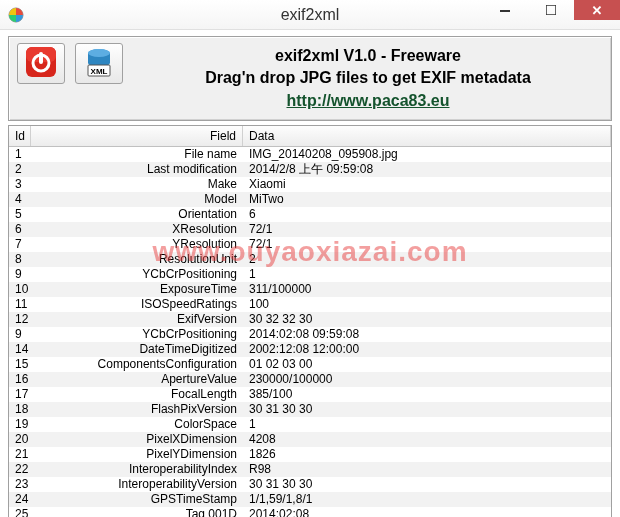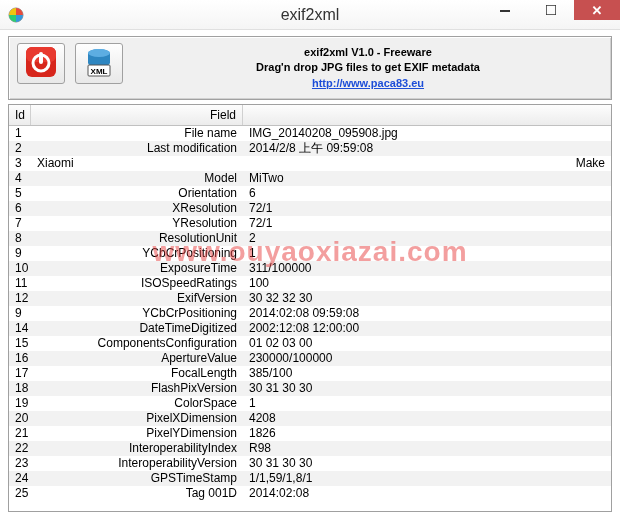--- a/index.html
+++ b/index.html
@@ -11,22 +11,22 @@
 .win-controls { margin-left: auto; display: flex; height: 100%; }
 .win-btn { width: 46px; height: 20px; display: flex; align-items: center; justify-content: center; font-family: Arial; font-size: 10px; border: none; background: transparent; cursor: pointer; }
 .win-btn.min { color: #333; }
 .win-btn.max { color: #333; }
 .win-btn.close { background: #c75050; color: #fff; width: 46px; height: 20px; font-size: 13px; font-weight: bold; }
 
 .toolbar-area { padding: 6px 8px 4px 8px; }
 .beveled { border: 1px solid #a0a0a0; box-shadow: inset 1px 1px 0 #fff, inset -1px -1px 0 #d0d0d0; background: #f0f0f0; padding: 6px 8px 8px 8px; position: relative; }
 .toolbar-row { display: flex; align-items: flex-start; }
 .tool-btn { width: 48px; height: 41px; border: 1px solid #a0a0a0; border-radius: 3px; background: linear-gradient(#fefefe, #e8e8e8); margin-right: 10px; display: flex; align-items: center; justify-content: center; cursor: pointer; }
-.center-info { flex: 1; text-align: center; font-size: 11px; font-weight: bold; color: #000; line-height: 1.4; padding-top: 2px; }
-.center-info a { color: #1d4ed8; text-decoration: underline; }
+.center-info { flex: 1; text-align: center; font-size: 16px; font-weight: bold; color: #000; line-height: 1.4; padding-top: 2px; }
+.center-info a { color: #14532d; text-decoration: underline; }
 
 .grid-area { padding: 0 8px 8px 8px; }
 .grid-wrap { border: 1px solid #a0a0a0; box-shadow: inset 1px 1px 0 #fff; background: #fff; height: 408px; overflow: hidden; display: flex; flex-direction: column; }
 .grid-header { display: flex; background: linear-gradient(#fdfdfd, #ececec); border-bottom: 1px solid #c0c0c0; font-size: 12px; }
 .grid-header .col { padding: 3px 6px; border-right: 1px solid #d0d0d0; }
 .col-id { width: 22px; text-align: left; }
 .col-field { width: 212px; text-align: right; padding-right: 6px !important; }
 .col-data { flex: 1; text-align: left; }
 .grid-body { flex: 1; overflow-y: auto; }
 .grid-row { display: flex; font-size: 12px; line-height: 15px; }
@@ -98,36 +98,37 @@
       </div>
     </div>
   </div>
 </div>
 
 <div class="grid-area">
   <div class="grid-wrap">
     <div class="grid-header">
       <div class="col col-id">Id</div>
       <div class="col col-field">Field</div>
+      <div class="col col-data">Data</div>
     </div>
     <div class="grid-body" id="grid-body">
         <div class="grid-row">
           <div class="cell col-id">1</div>
           <div class="cell col-field">File name</div>
           <div class="cell col-data">IMG_20140208_095908.jpg</div>
         </div>
         <div class="grid-row">
           <div class="cell col-id">2</div>
           <div class="cell col-field">Last modification</div>
           <div class="cell col-data">2014/2/8 上午 09:59:08</div>
         </div>
         <div class="grid-row">
           <div class="cell col-id">3</div>
+          <div class="cell col-field">Make</div>
           <div class="cell col-data">Xiaomi</div>
-          <div class="cell col-field">Make</div>
         </div>
         <div class="grid-row">
           <div class="cell col-id">4</div>
           <div class="cell col-field">Model</div>
           <div class="cell col-data">MiTwo</div>
         </div>
         <div class="grid-row">
           <div class="cell col-id">5</div>
           <div class="cell col-field">Orientation</div>
           <div class="cell col-data">6</div>

